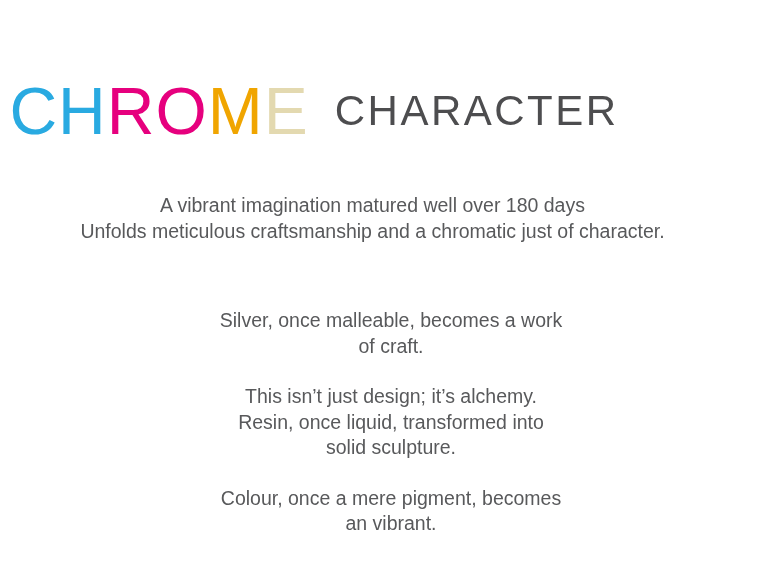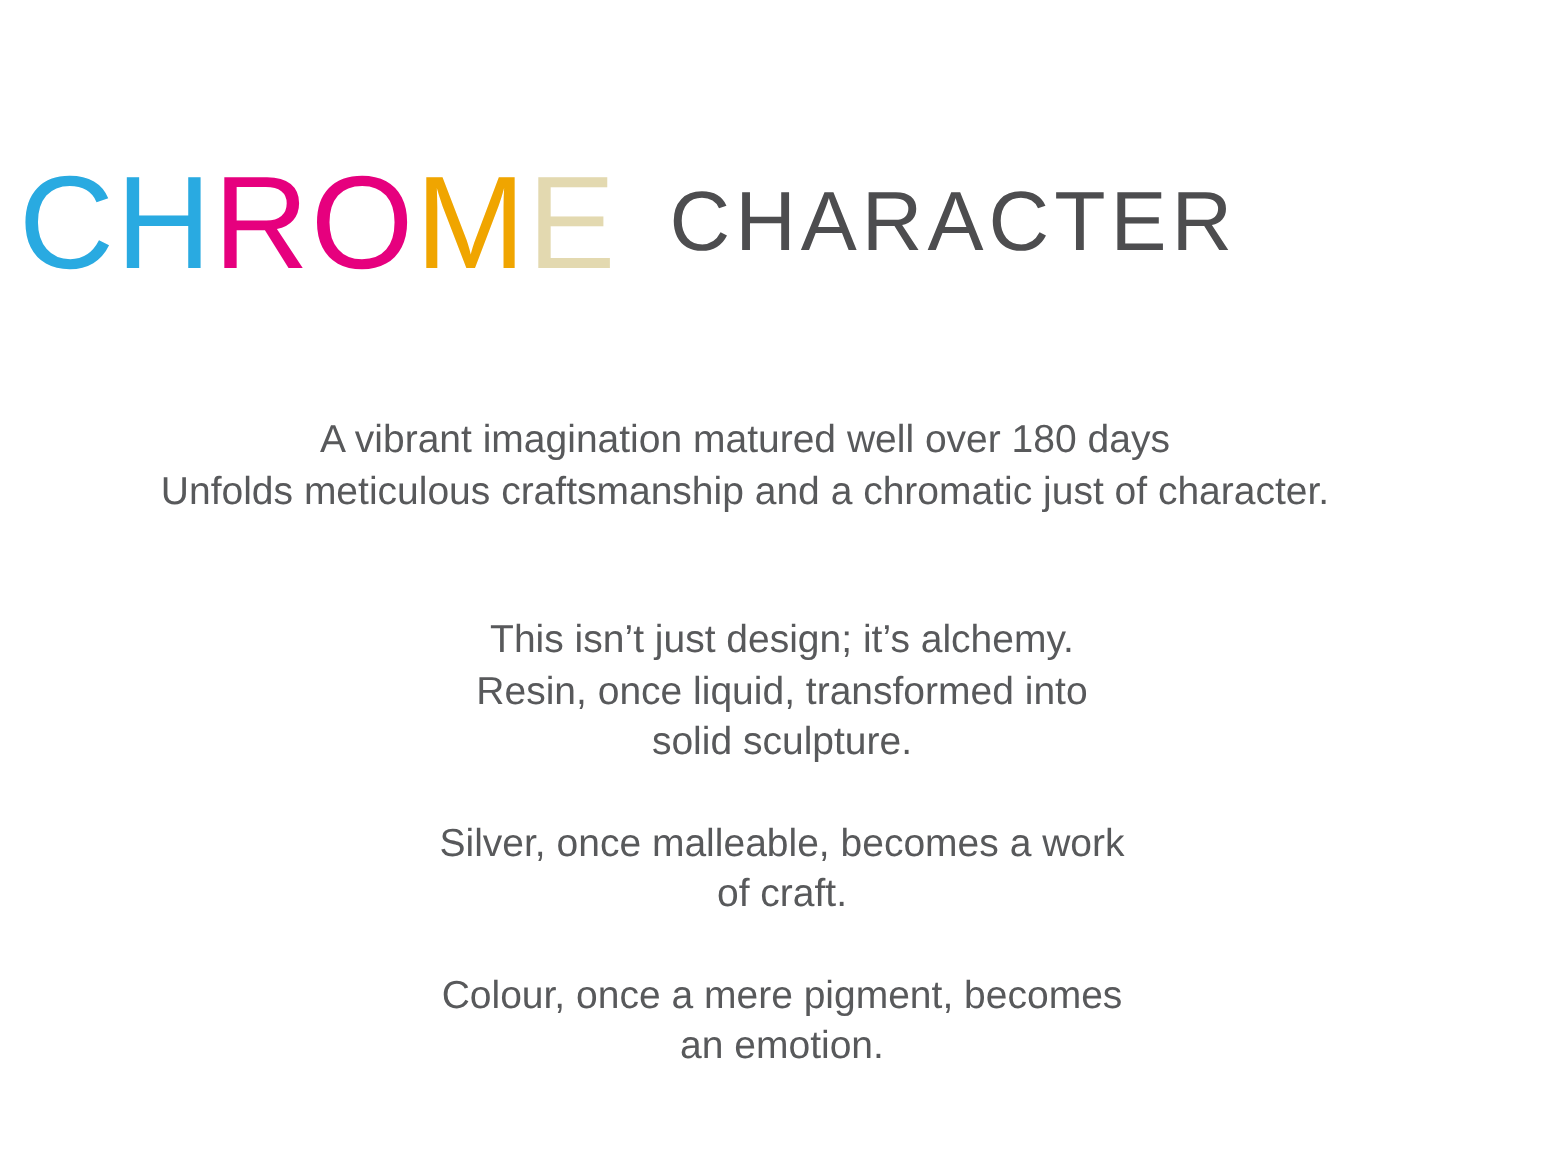--- a/index.html
+++ b/index.html
@@ -57,21 +57,20 @@
   
   .subtitle {
     position: absolute;
     left: 0;
     top: 192px;
     width: 745px;
     text-align: center;
     font-size: 19.5px;
     line-height: 26px;
     color: #58595b;
-    margin-top: 15px;
   }
   .subtitle .line { display: block; }
 
   
   .body-block {
     position: absolute;
     left: 0;
     top: 308px;
     width: 782px;
     text-align: center;
@@ -96,27 +95,27 @@
     <span class="word-chrome"><span class="ch">CH</span><span class="ro">RO</span><span class="m">M</span><span class="e">E</span></span><span class="word-character">CHARACTER</span>
   </div>
 
   <div class="subtitle">
     <span class="line">A vibrant imagination matured well over 180 days</span>
     <span class="line">Unfolds meticulous craftsmanship and a chromatic just of character.</span>
   </div>
 
   <div class="body-block">
     <p class="para">
+      <span class="line">Silver, once malleable, becomes a work</span>
+      <span class="line">of craft.</span>
+    </p>
+    <p class="para">
       <span class="line">This isn’t just design; it’s alchemy.</span>
       <span class="line">Resin, once liquid, transformed into</span>
       <span class="line">solid sculpture.</span>
     </p>
     <p class="para">
-      <span class="line">Silver, once malleable, becomes a work</span>
-      <span class="line">of craft.</span>
-    </p>
-    <p class="para">
       <span class="line">Colour, once a mere pigment, becomes</span>
-      <span class="line">an emotion.</span>
+      <span class="line">an vibrant.</span>
     </p>
   </div>
 
 </div>
 
 </body></html>

